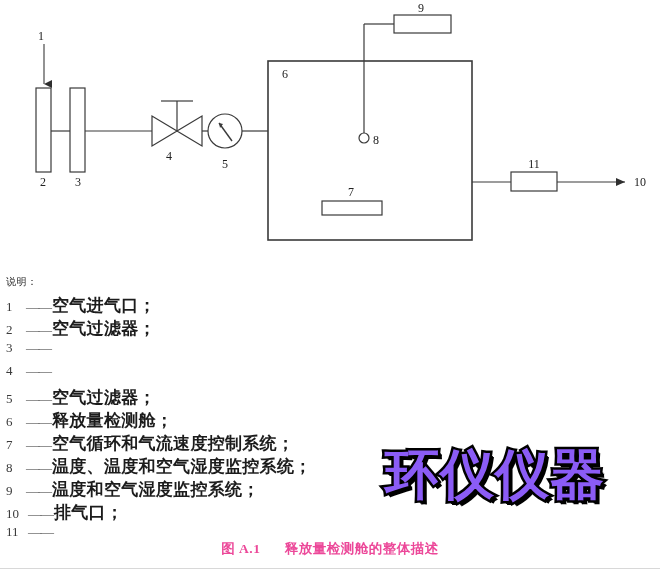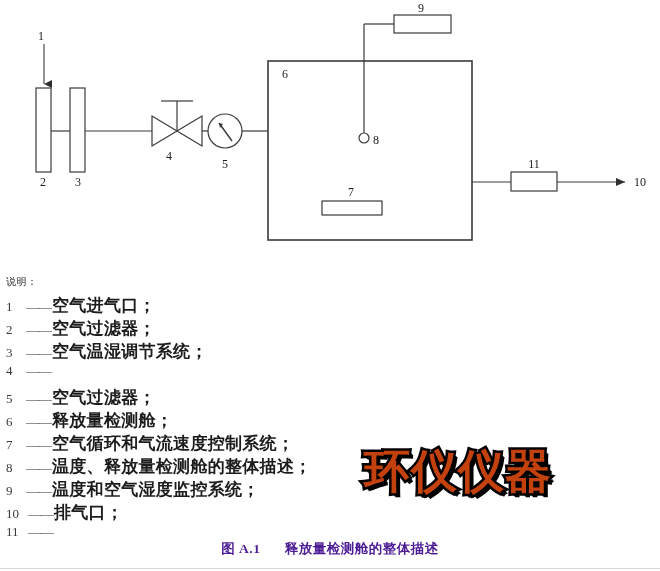--- a/index.html
+++ b/index.html
@@ -72,27 +72,27 @@
   .legend-text {
     font-family: "DejaVu Sans", "Liberation Sans", sans-serif;
     font-size: 17px;
     font-weight: bold;
     letter-spacing: 0.3px;
     color: #1c1c1c;
   }
 
   .watermark {
     position: absolute;
-    left: 364px;
+    left: 385px;
     top: 448px;
     font-family: "DejaVu Sans", "Liberation Sans", sans-serif;
-    font-size: 46px;
+    font-size: 54px;
     font-weight: bold;
     letter-spacing: 1px;
-    color: #c2410c;
+    color: #8b5cf6;
     -webkit-text-stroke: 5px #000000;
     paint-order: stroke fill;
     text-shadow:
       3px 3px 0 #000,
       4px 4px 0 #000;
     line-height: 1;
     white-space: nowrap;
   }
   .watermark-inner {
     position: relative;
@@ -100,21 +100,21 @@
 
   .caption {
     position: absolute;
     left: 0;
     top: 540px;
     width: 660px;
     text-align: center;
     font-family: "DejaVu Sans", "Liberation Sans", sans-serif;
     font-size: 13.5px;
     font-weight: bold;
-    color: #4c1d95;
+    color: #ec4899;
     letter-spacing: 0.5px;
   }
   .caption-fignum {
     font-family: "Liberation Serif", "DejaVu Serif", serif;
     font-weight: bold;
   }
   .caption-gap {
     display: inline-block;
     width: 14px;
   }
@@ -232,21 +232,20 @@
         <span class="legend-text">空气进气口；</span>
       </div>
       <div class="legend-row">
         <span class="legend-num">2</span>
         <span class="legend-dash">——</span>
         <span class="legend-text">空气过滤器；</span>
       </div>
       <div class="legend-row">
         <span class="legend-num">3</span>
         <span class="legend-dash">——</span>
-        <span class="legend-text">空气温湿调节系统；</span>
       </div>
       <div class="legend-row">
         <span class="legend-num">4</span>
         <span class="legend-dash">——</span>
       </div>
       <div class="legend-row">
         <span class="legend-num">5</span>
         <span class="legend-dash">——</span>
         <span class="legend-text">空气过滤器；</span>
       </div>
@@ -256,21 +255,21 @@
         <span class="legend-text">释放量检测舱；</span>
       </div>
       <div class="legend-row">
         <span class="legend-num">7</span>
         <span class="legend-dash">——</span>
         <span class="legend-text">空气循环和气流速度控制系统；</span>
       </div>
       <div class="legend-row">
         <span class="legend-num">8</span>
         <span class="legend-dash">——</span>
-        <span class="legend-text">温度、释放量检测舱的整体描述；</span>
+        <span class="legend-text">温度、温度和空气湿度监控系统；</span>
       </div>
       <div class="legend-row">
         <span class="legend-num">9</span>
         <span class="legend-dash">——</span>
         <span class="legend-text">温度和空气湿度监控系统；</span>
       </div>
       <div class="legend-row">
         <span class="legend-num wide">10</span>
         <span class="legend-dash">——</span>
         <span class="legend-text">排气口；</span>

